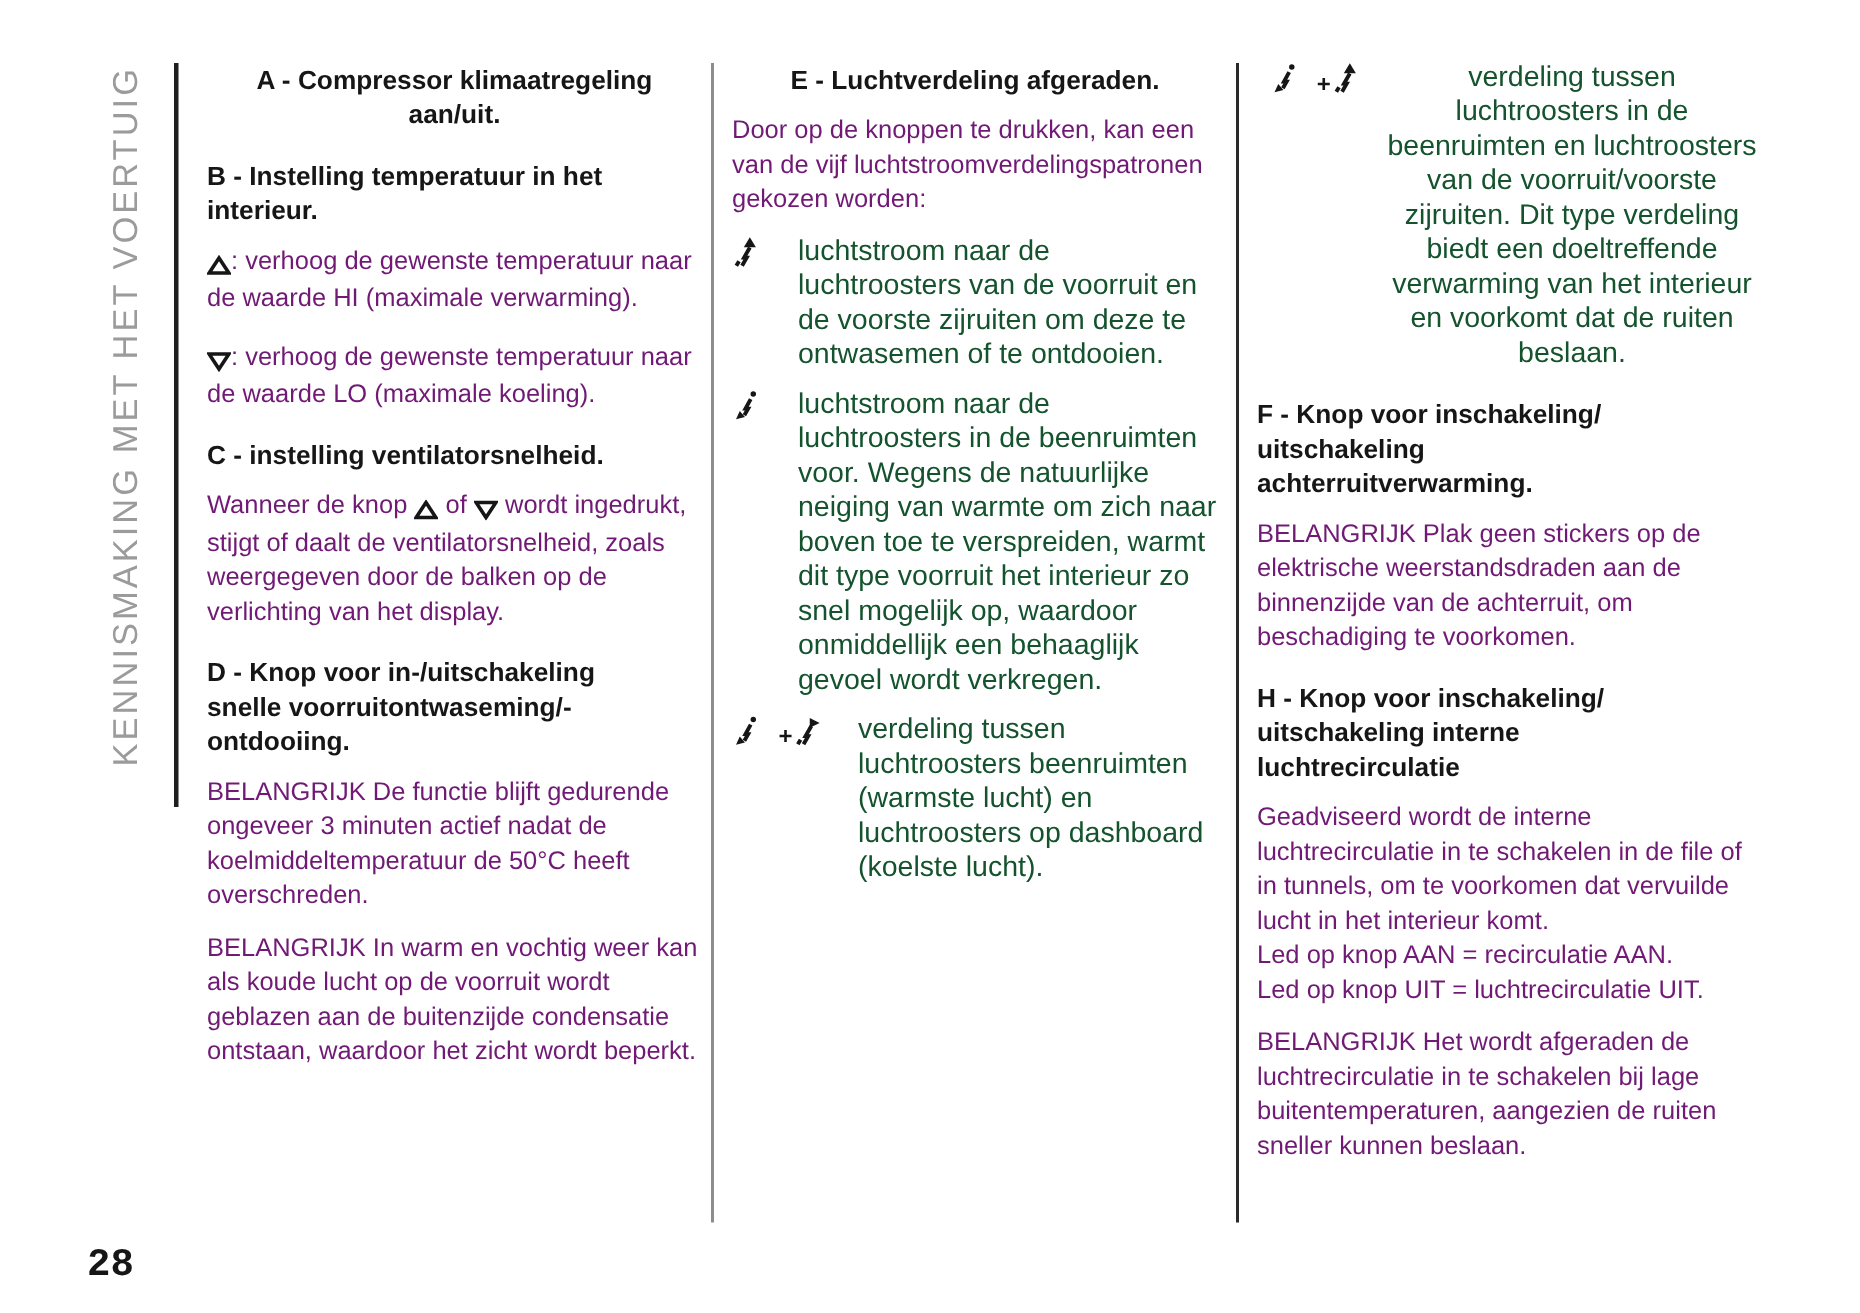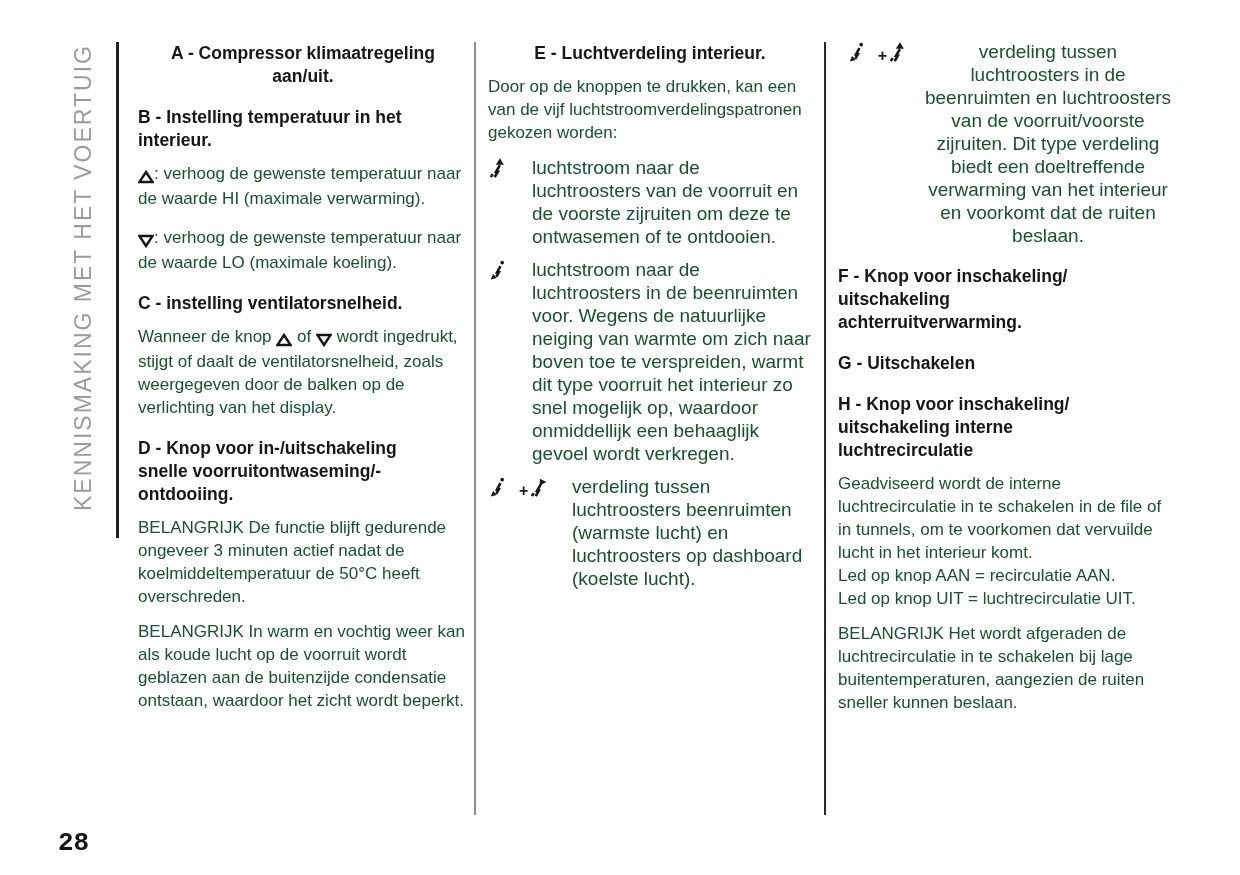--- a/index.html
+++ b/index.html
@@ -35,21 +35,21 @@
   .col-2 { left: 488px; width: 324px; }
   .col-3 { left: 838px; width: 336px; }
 
   h3 {
     font-size: 17.5px; line-height: 23px; font-weight: 700;
     color: #161616; margin: 18px 0 10px 0;
     white-space: pre-line;
   }
   .col h3:first-child, .first-block { margin-top: 2px; text-align: center; }
   .para {
-    font-size: 17px; line-height: 23px; color: #14532d;
+    font-size: 17px; line-height: 23px; color: #701a75;
     margin: 0 0 12px 0;
   }
   .prewrap { white-space: pre-line; }
   .tight { margin-bottom: 16px; }
 
   
   .bullet { display: flex; margin: 0 0 10px 0; }
   .bullet-icons { flex: 0 0 44px; padding-top: 1px; white-space: nowrap; }
   .bullet.wide .bullet-icons { flex: 0 0 84px; }
   .bullet-text { flex: 1; font-size: 19px; line-height: 23px; color: #14532d; }
@@ -97,21 +97,21 @@
             <polygon points="8,12 1.4,2 14.6,2" fill="none" stroke="#161616" stroke-width="2.4"></polygon>
           </svg></span><span> wordt ingedrukt, stijgt of daalt de ventilatorsnelheid, zoals weergegeven door de balken op de verlichting van het display.</span></div>
     <h3>D - Knop voor in-/uitschakeling
 snelle voorruitontwaseming/-
 ontdooiing.</h3>
     <div class="para">BELANGRIJK De functie blijft gedurende ongeveer 3 minuten actief nadat de koelmiddeltemperatuur de 50°C heeft overschreden.</div>
     <div class="para">BELANGRIJK In warm en vochtig weer kan als koude lucht op de voorruit wordt geblazen aan de buitenzijde condensatie ontstaan, waardoor het zicht wordt beperkt.</div>
   </div>
 
   <div class="col col-2">
-    <h3>E - Luchtverdeling interieur.</h3>
+    <h3>E - Luchtverdeling afgeraden.</h3>
     <div class="para">Door op de knoppen te drukken, kan een van de vijf luchtstroomverdelingspatronen gekozen worden:</div>
 
     <div class="bullet">
       <span class="bullet-icons"><svg width="23" height="23" viewBox="0 0 24 24">
             <line x1="3" y1="21" x2="4.9" y2="17.9" stroke="#161616" stroke-width="2.7"></line>
             <polyline points="7,21 10.2,15.4 8.4,15.4 12.4,8.4" fill="none" stroke="#161616" stroke-width="2.7"></polyline>
             <polygon points="12.4,1.2 16.6,8.2 8.2,8.2" fill="#161616"></polygon>
           </svg></span>
       <span class="bullet-text">luchtstroom naar de luchtroosters van de voorruit en de voorste zijruiten om deze te ontwasemen of te ontdooien.</span>
     </div>
@@ -146,21 +146,21 @@
           </svg><span class="plus-glyph">+</span><svg width="23" height="23" viewBox="0 0 24 24">
             <line x1="3" y1="21" x2="4.9" y2="17.9" stroke="#161616" stroke-width="2.7"></line>
             <polyline points="7,21 10.2,15.4 8.4,15.4 12.4,8.4" fill="none" stroke="#161616" stroke-width="2.7"></polyline>
             <polygon points="12.4,1.2 16.6,8.2 8.2,8.2" fill="#161616"></polygon>
           </svg></span>
       <span class="bullet-text">verdeling tussen luchtroosters in de beenruimten en luchtroosters van de voorruit/voorste zijruiten. Dit type verdeling biedt een doeltreffende verwarming van het interieur en voorkomt dat de ruiten beslaan.</span>
     </div>
     <h3>F - Knop voor inschakeling/
 uitschakeling
 achterruitverwarming.</h3>
-    <h3>G - Uitschakelen</h3>
+    <div class="para">BELANGRIJK Plak geen stickers op de elektrische weerstandsdraden aan de binnenzijde van de achterruit, om beschadiging te voorkomen.</div>
     <h3>H - Knop voor inschakeling/
 uitschakeling interne
 luchtrecirculatie</h3>
     <div class="para prewrap">Geadviseerd wordt de interne luchtrecirculatie in te schakelen in de file of in tunnels, om te voorkomen dat vervuilde lucht in het interieur komt.
 Led op knop AAN = recirculatie AAN.
 Led op knop UIT = luchtrecirculatie UIT.</div>
     <div class="para">BELANGRIJK Het wordt afgeraden de luchtrecirculatie in te schakelen bij lage buitentemperaturen, aangezien de ruiten sneller kunnen beslaan.</div>
   </div>
 
   <div class="page-number">28</div>

